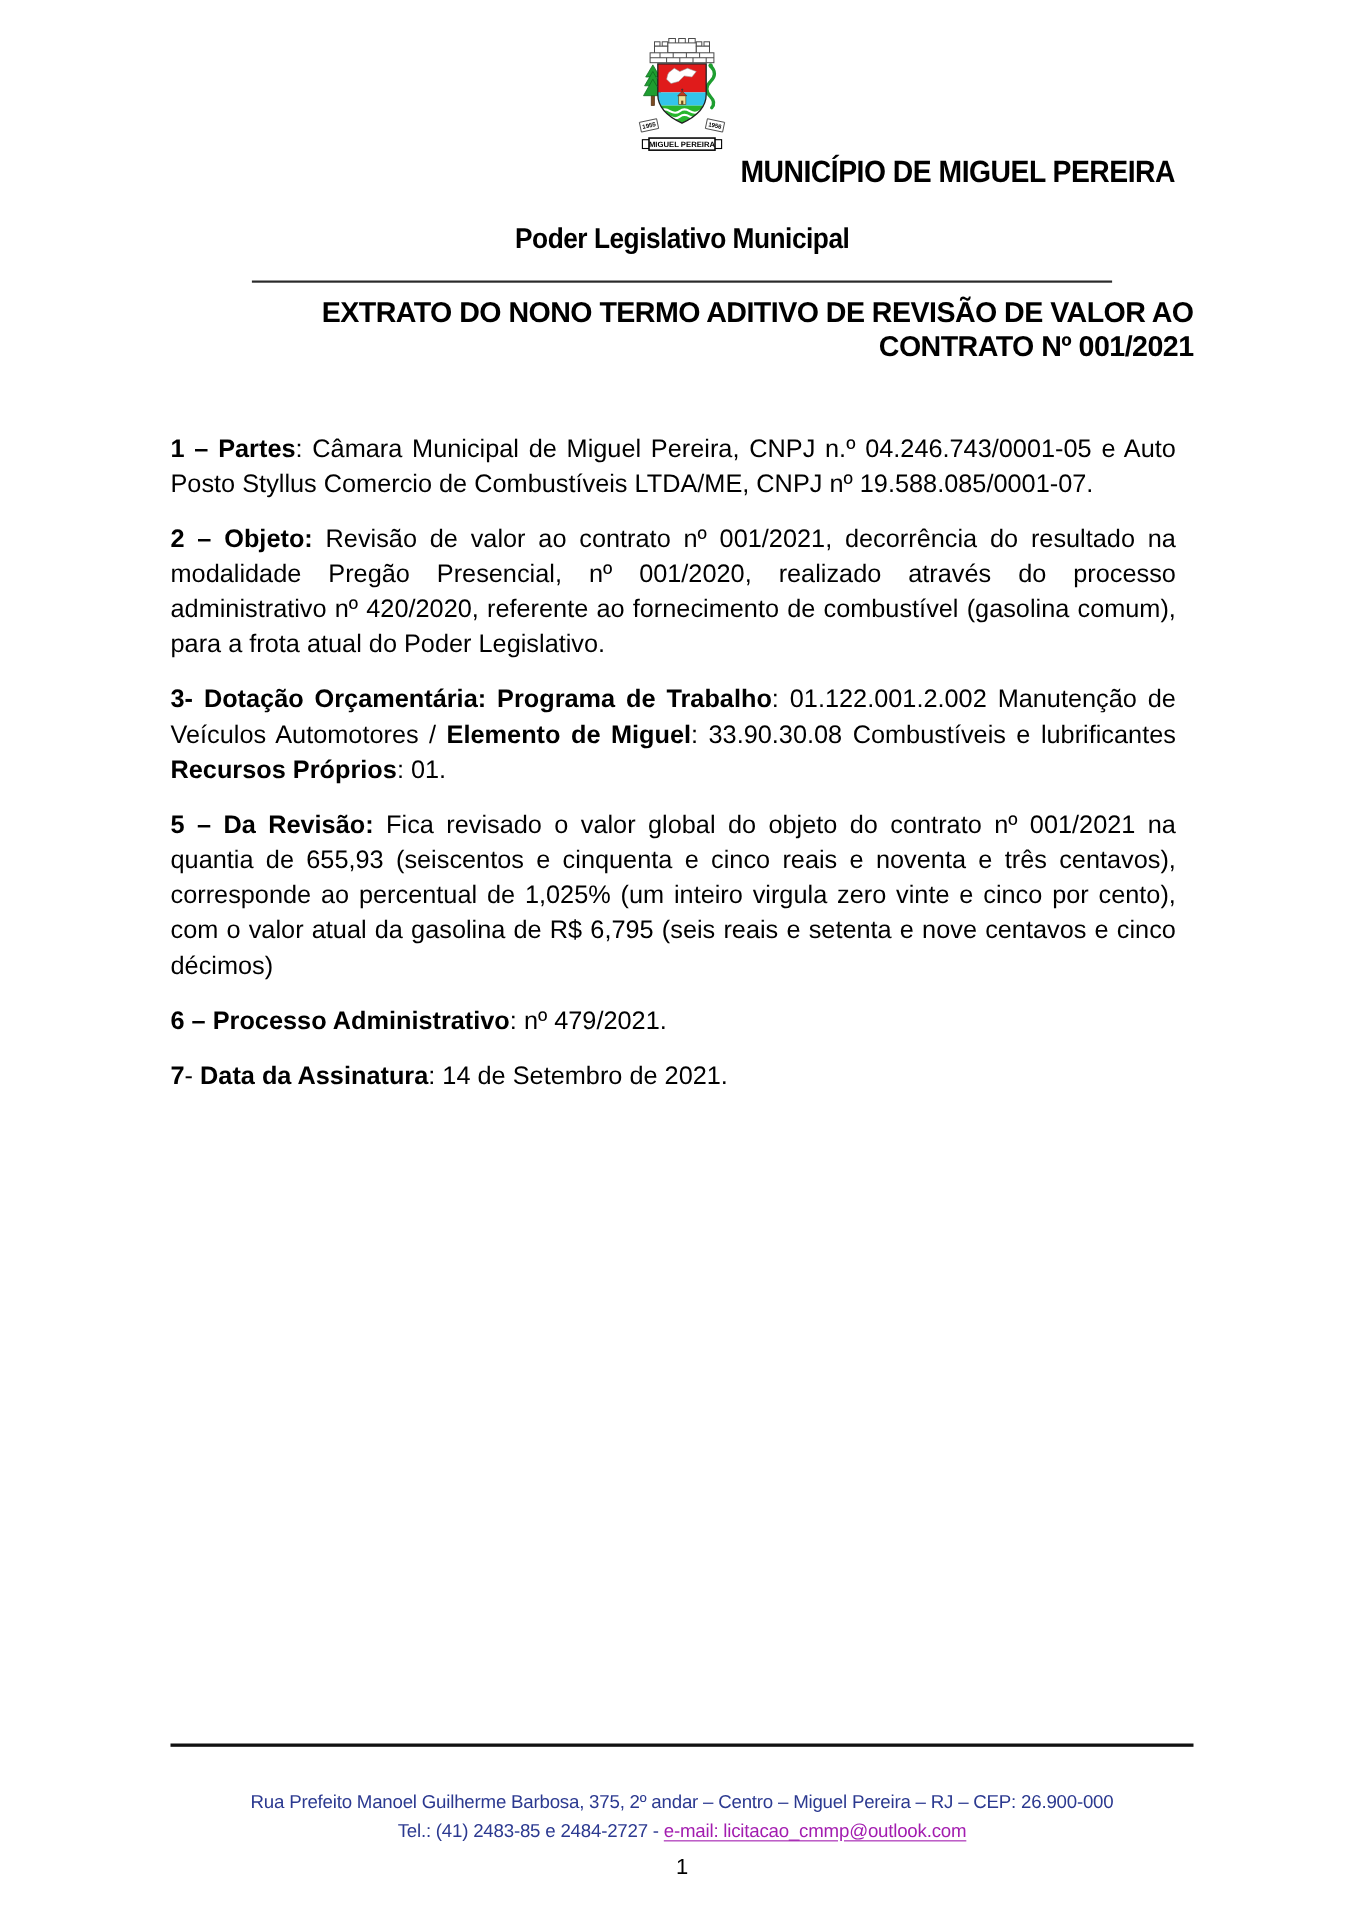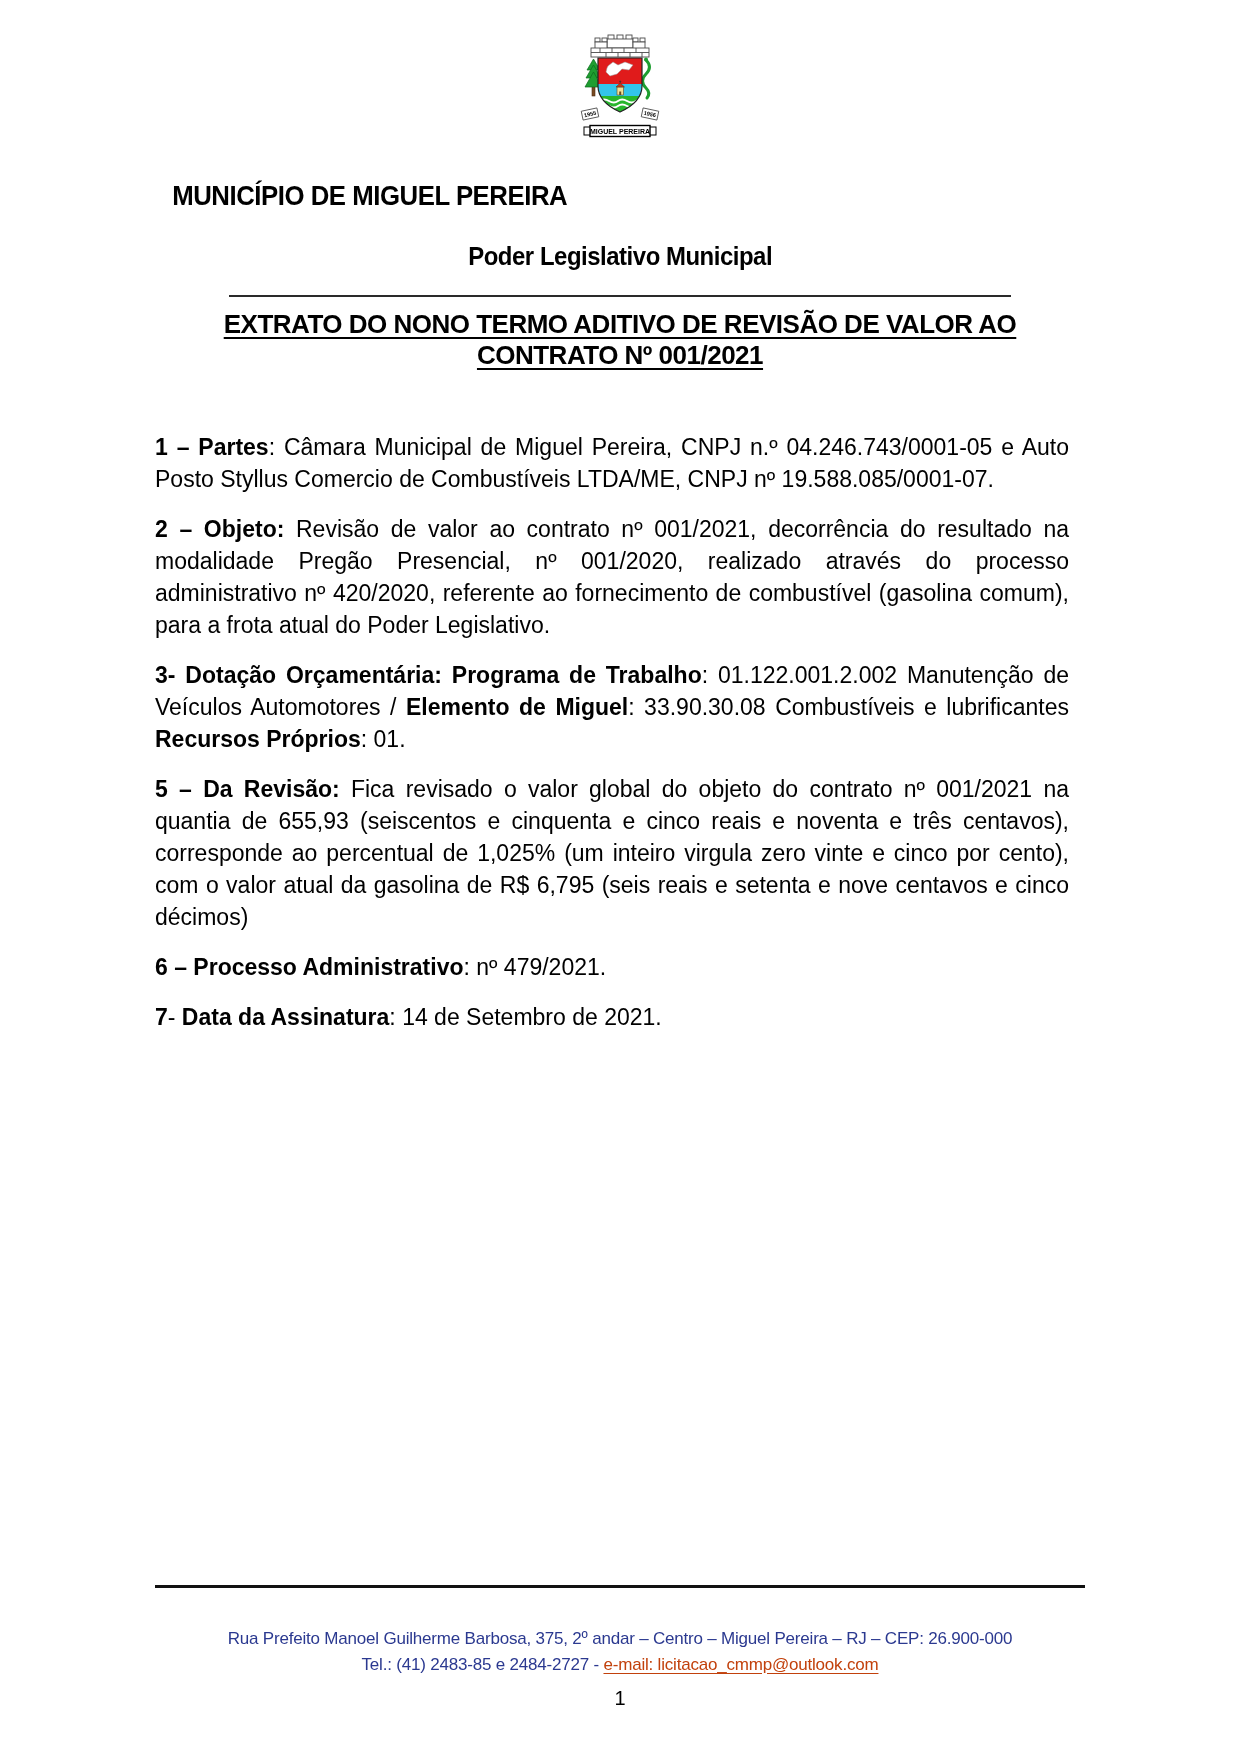--- a/index.html
+++ b/index.html
@@ -12,21 +12,21 @@
     margin: 0 auto;
     font-family: "Liberation Sans", "DejaVu Sans", sans-serif;
     color: #000;
     overflow: hidden;
   }
   .content { padding: 0 155px; }
 
   
   .crest-wrap { margin-top: 32px; text-align: center; height: 108px; }
   .doc-title {
-    margin-top: 40px; text-align: left;
+    text-align: right;
     font-size: 28px; font-weight: bold; line-height: 32px;
     letter-spacing: -0.5px;
   }
   .doc-title > span, .doc-subtitle > span {
     display: inline-block; transform: scaleX(0.92); transform-origin: 50% 50%;
   }
   .doc-subtitle {
     margin-top: 29px; text-align: center;
     font-size: 26px; font-weight: bold; line-height: 30px;
     letter-spacing: -0.5px;
@@ -34,23 +34,23 @@
   .divider {
     width: 782px; height: 2px; background: #2a2a2a;
     margin: 24px auto 0 auto;
   }
   .doc-heading {
     margin-top: 12px; text-align: center;
     font-size: 26px; font-weight: bold; line-height: 31px;
     letter-spacing: -0.5px;
   }
   .doc-heading .u {
-    text-decoration: underline;
     text-decoration-thickness: 2px;
     text-underline-offset: 4px;
+    text-align: right;
   }
 
   
   .doc-body { margin-top: 60px; }
   .doc-body p {
     margin: 0 16px 18px 0;
     font-size: 23px; line-height: 32px;
     text-align: justify; text-align-last: left;
   }
 
@@ -63,21 +63,21 @@
   .footer-address {
     margin-top: 38px;
     font-size: 17px; line-height: 26px;
     color: #2b3990; letter-spacing: -0.2px;
   }
   .footer-phone {
     font-size: 17px; line-height: 26px;
     color: #2b3990; letter-spacing: -0.2px;
   }
   .footer-email-link {
-    color: #c2410c; text-decoration: underline; text-underline-offset: 3px;
+    color: #a21caf; text-decoration: underline; text-underline-offset: 3px;
     cursor: pointer;
   }
   .footer-page-number {
     margin-top: 8px; color: #000;
     font-size: 20px; line-height: 24px;
   }
 </style>
 </head>
 <body>
 

